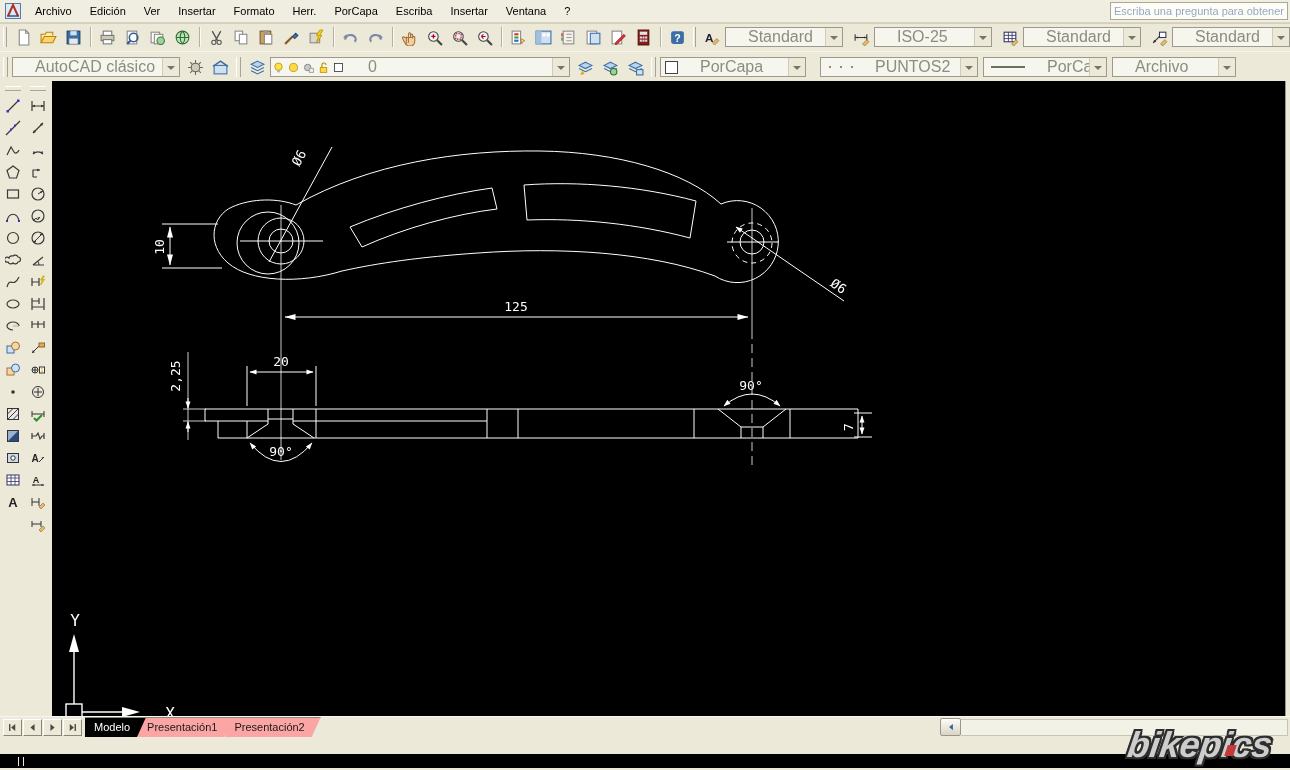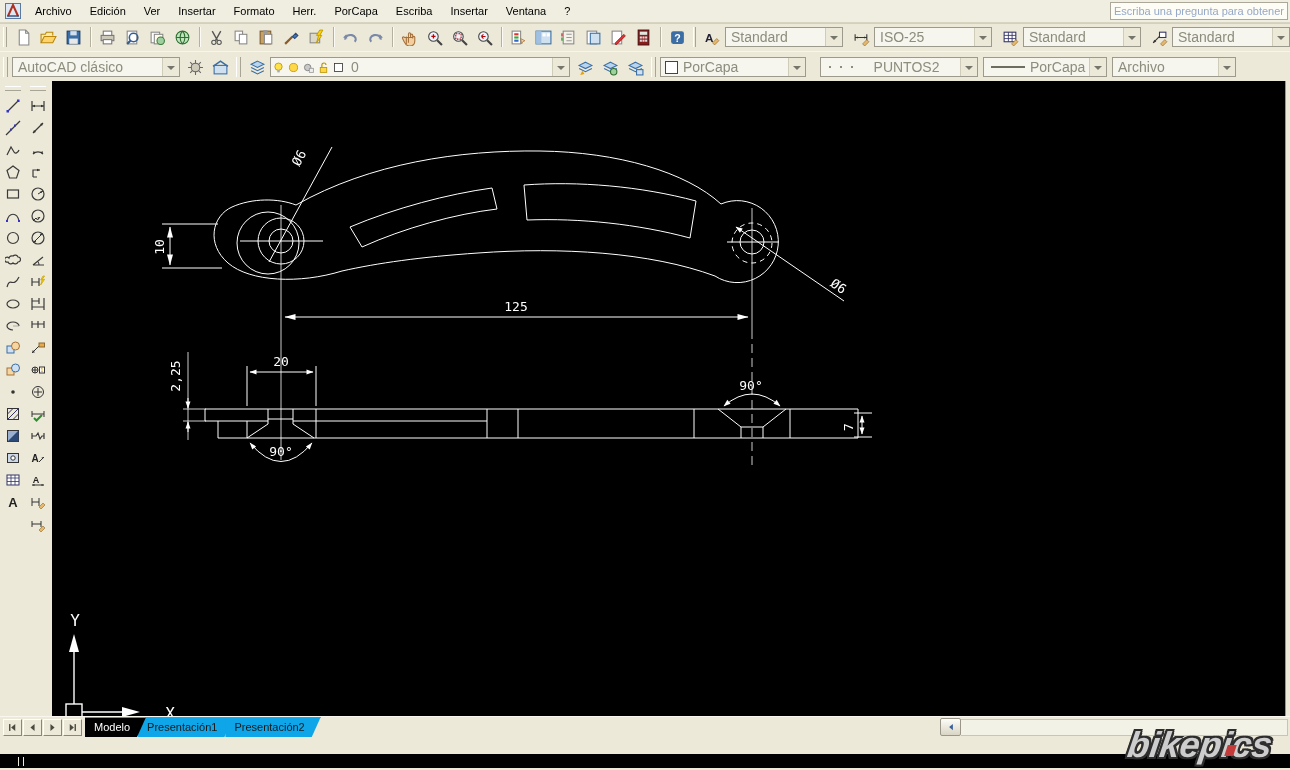--- a/index.html
+++ b/index.html
@@ -22,21 +22,21 @@
   
   .toolrow{display:flex;align-items:center;background:#ece9d8;position:relative}
   .row1{height:28px;border-bottom:1px solid #f7f5ec;box-shadow:0 1px 0 #d4d0bc inset}
   .row2{height:30px;border-bottom:1px solid #b9b5a4}
   .grip{width:3px;height:20px;border-left:1px solid #fff;border-right:1px solid #a8a496;margin:0 4px 0 3px}
   .tbgroup{display:flex;align-items:center}
   .tbtn{width:23px;height:23px;display:flex;align-items:center;justify-content:center;border:1px solid transparent}
   .tbtn svg{width:17px;height:17px}
   .sep{width:1px;height:20px;background:#b5b1a0;box-shadow:1px 0 0 #fbfaf4;margin:0 4px}
   .combo{display:flex;align-items:center;height:20px;background:#f6f5ee;border:1px solid #9c9a8c;box-sizing:border-box}
-  .combo-val{flex:1;padding:0 5px;color:#8d8d7d;white-space:nowrap;overflow:hidden;font-size:14px}
+  .combo-val{flex:1;padding:0 22px;color:#8d8d7d;white-space:nowrap;overflow:hidden;font-size:16px}
   .combo-arrow{width:16px;height:100%;background:#ece9d8;border-left:1px solid #cfccba;
                display:flex;align-items:center;justify-content:center}
   .combo-arrow::after{content:"";border:4px solid transparent;border-top-color:#75756a;margin-top:5px}
   .mini{width:15px;height:15px;display:flex;align-items:center;justify-content:center}
   .mini svg{width:13px;height:13px}
   .swatchbox{width:11px;height:11px;background:#fff;border:1px solid #444;margin-left:4px}
   .lt-dots{display:flex;gap:9px;margin-left:8px}
   .lt-dots i{width:2px;height:2px;background:#8d8d7d}
   .lw-line{width:34px;height:0;border-top:2px solid #6e6e60;margin-left:7px}
 
@@ -57,21 +57,21 @@
   .tabrow{position:absolute;left:0;top:716px;width:1290px;height:20px;background:#ece9d8;
           border-top:1px solid #f8f6ee;display:flex;align-items:center}
   .tabnav{display:flex;gap:1px;padding:0 3px}
   .tabnav .nbtn{width:17px;height:15px;background:#ece9d8;border:1px solid #fff;
                 border-right-color:#8a8774;border-bottom-color:#8a8774;
                 display:flex;align-items:center;justify-content:center}
   .tabnav svg{width:11px;height:11px}
   .tabs{display:flex;height:20px;align-items:stretch}
   .tab{line-height:19px;padding:0 16px 0 9px;margin-right:-8px;font-size:11px;
        clip-path:polygon(0 0,100% 0,calc(100% - 9px) 100%,0 100%);
-       background:#0ea5e9;color:#1a1a1a;border-top:1px solid #8a8774}
+       background:#fca5a5;color:#1a1a1a;border-top:1px solid #8a8774}
   .tab.active{background:#000;color:#fff;z-index:2}
   .tab-filler{flex:1}
   .hscroll{display:flex;align-items:center;width:348px;height:17px;margin-right:2px}
   .hs-btn{width:19px;height:16px;background:linear-gradient(#fdfdf8,#d9d5c4);border:1px solid #9a968a;
           border-radius:2px;display:flex;align-items:center;justify-content:center}
   .hs-btn svg{width:10px;height:10px}
   .hs-track{flex:1;height:15px;background:#f3f2e7;border:1px solid #c9c5b2;border-left:none}
 
   
   .cmdrow{position:absolute;left:0;top:752px;width:1290px;height:18px;background:#000;

